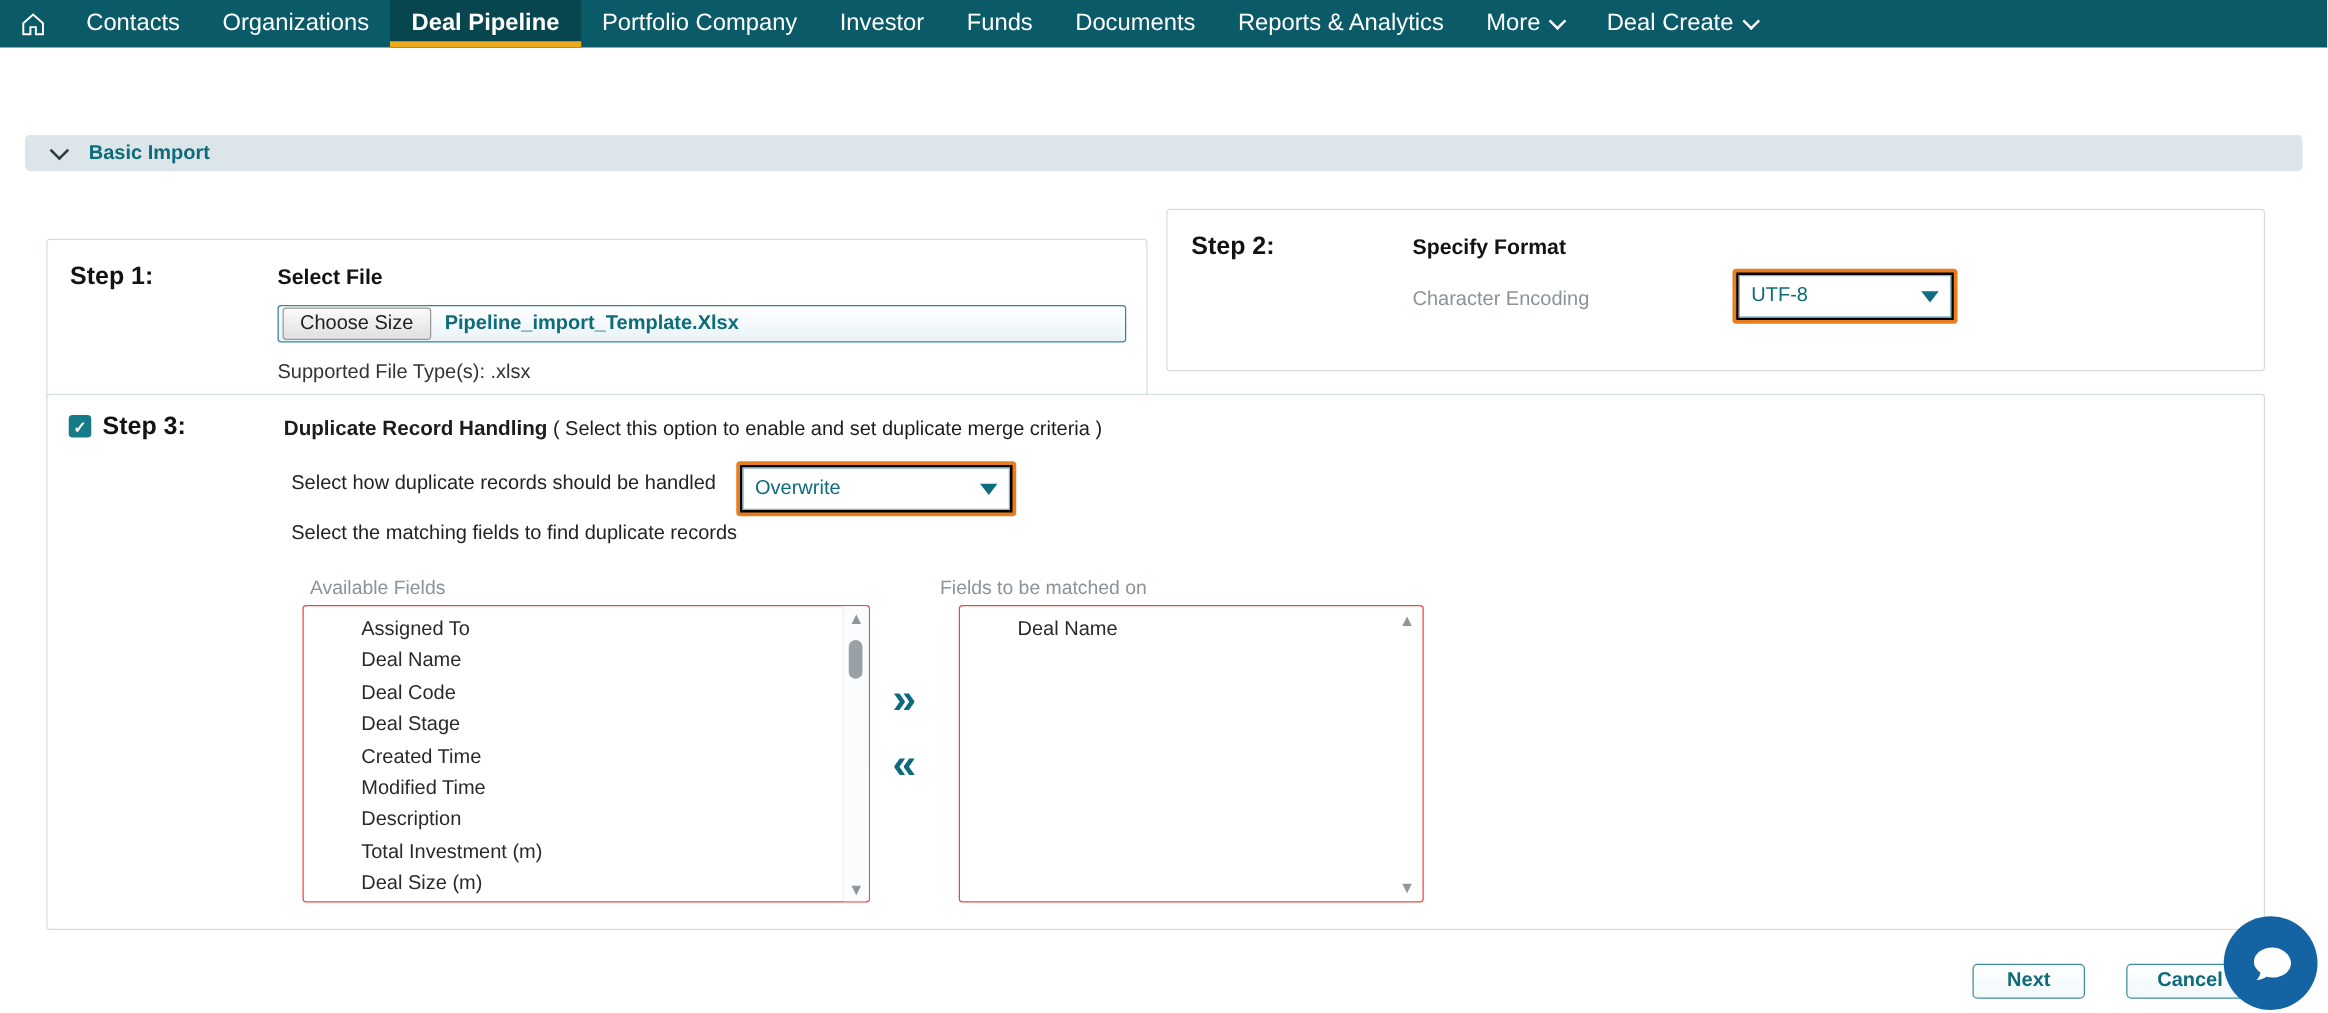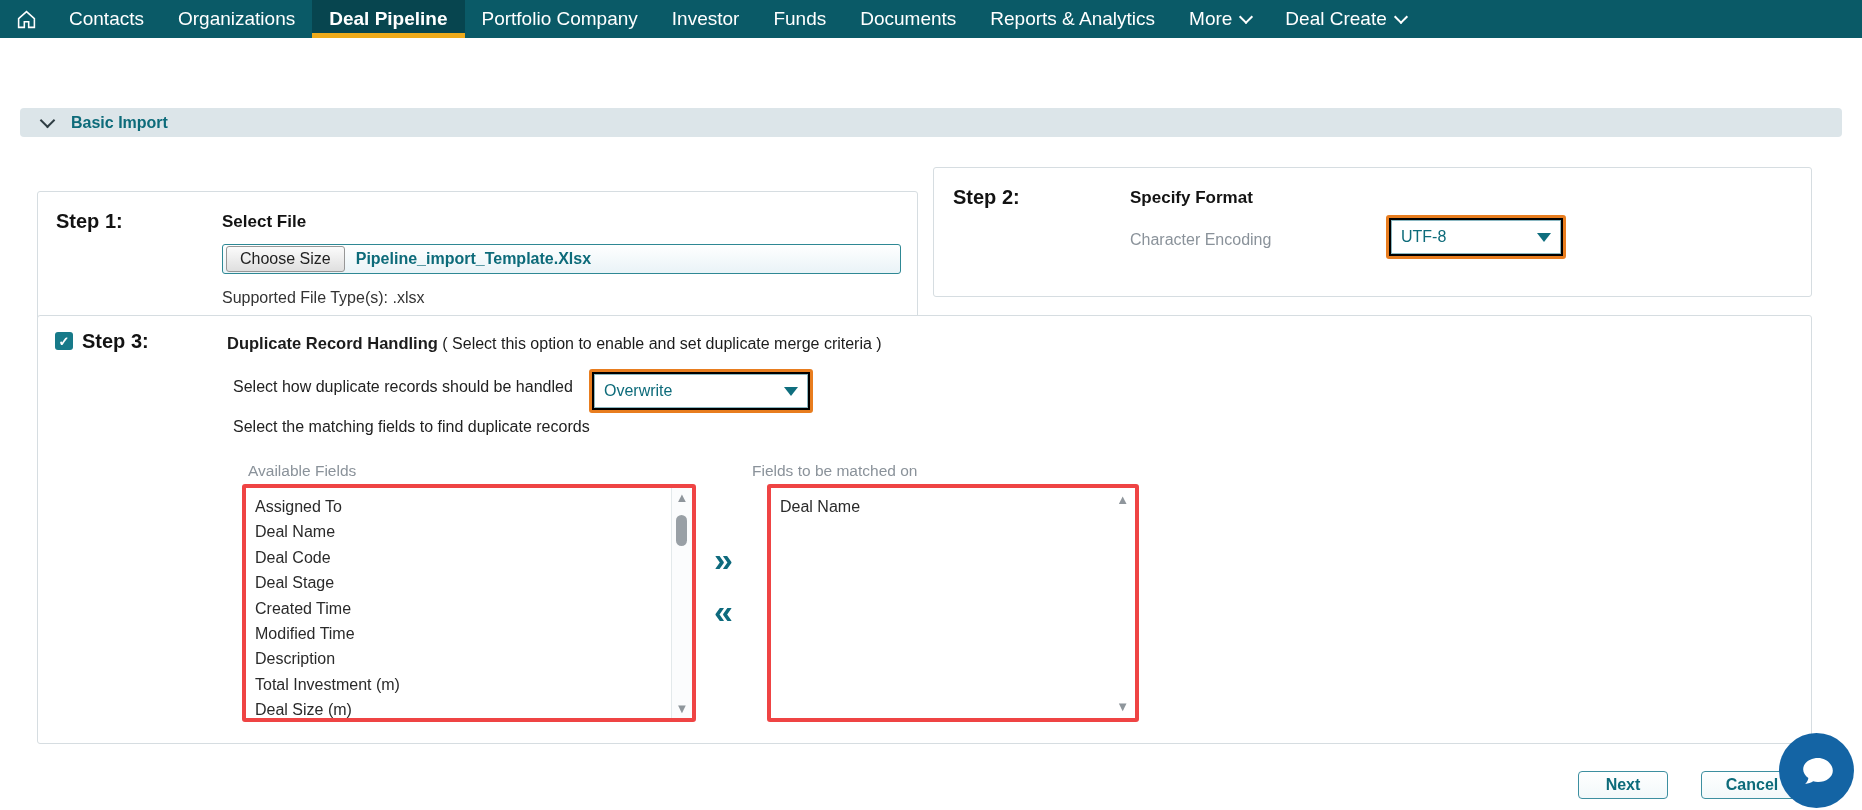--- a/index.html
+++ b/index.html
@@ -64,21 +64,21 @@
   .enc-label{position:absolute;left:196px;top:63px;font-size:16px;color:#8a929a;}
 
   
   .checkbox{position:absolute;left:17px;top:16px;width:18px;height:18px;border-radius:3px;
       background:#177a89;color:#fff;font-size:13px;font-weight:700;display:flex;
       align-items:center;justify-content:center;cursor:pointer;}
   .dup-row{position:absolute;left:189px;top:18px;font-size:16px;color:#1c1c1c;}
   .dup-row b{font-size:16.5px;}
   .plain-label{position:absolute;font-size:16px;color:#222;}
   .gray-label{position:absolute;font-size:15.5px;color:#8a929a;}
-  .listbox{position:absolute;box-sizing:border-box;border:4px solid #ef4444;border-radius:3px;background:#fff;}
+  .listbox{position:absolute;box-sizing:border-box;border:1px solid #ef4444;border-radius:3px;background:#fff;padding-left:37px;}
   .list-items{padding:6px 0 0 9px;}
   .list-item{font-size:16px;color:#2a2a2a;line-height:25.4px;cursor:pointer;white-space:nowrap;}
   .scrollcol{position:absolute;top:0;right:0;bottom:0;width:20px;border-left:1px solid #e3e9eb;
       background:#fbfcfd;border-radius:0 3px 3px 0;}
   .scroll-up{position:absolute;top:2px;left:0;right:0;text-align:center;font-size:13px;color:#8f969c;cursor:pointer;}
   .scroll-down{position:absolute;bottom:2px;left:0;right:0;text-align:center;font-size:13px;color:#8f969c;cursor:pointer;}
   .scroll-thumb{position:absolute;top:27px;left:4px;width:11px;height:31px;border-radius:6px;
       background:#99a0a6;cursor:grab;}
   .corner-up{position:absolute;top:4px;right:6px;font-size:13px;color:#8f969c;cursor:pointer;}
   .corner-down{position:absolute;bottom:4px;right:6px;font-size:13px;color:#8f969c;cursor:pointer;}

